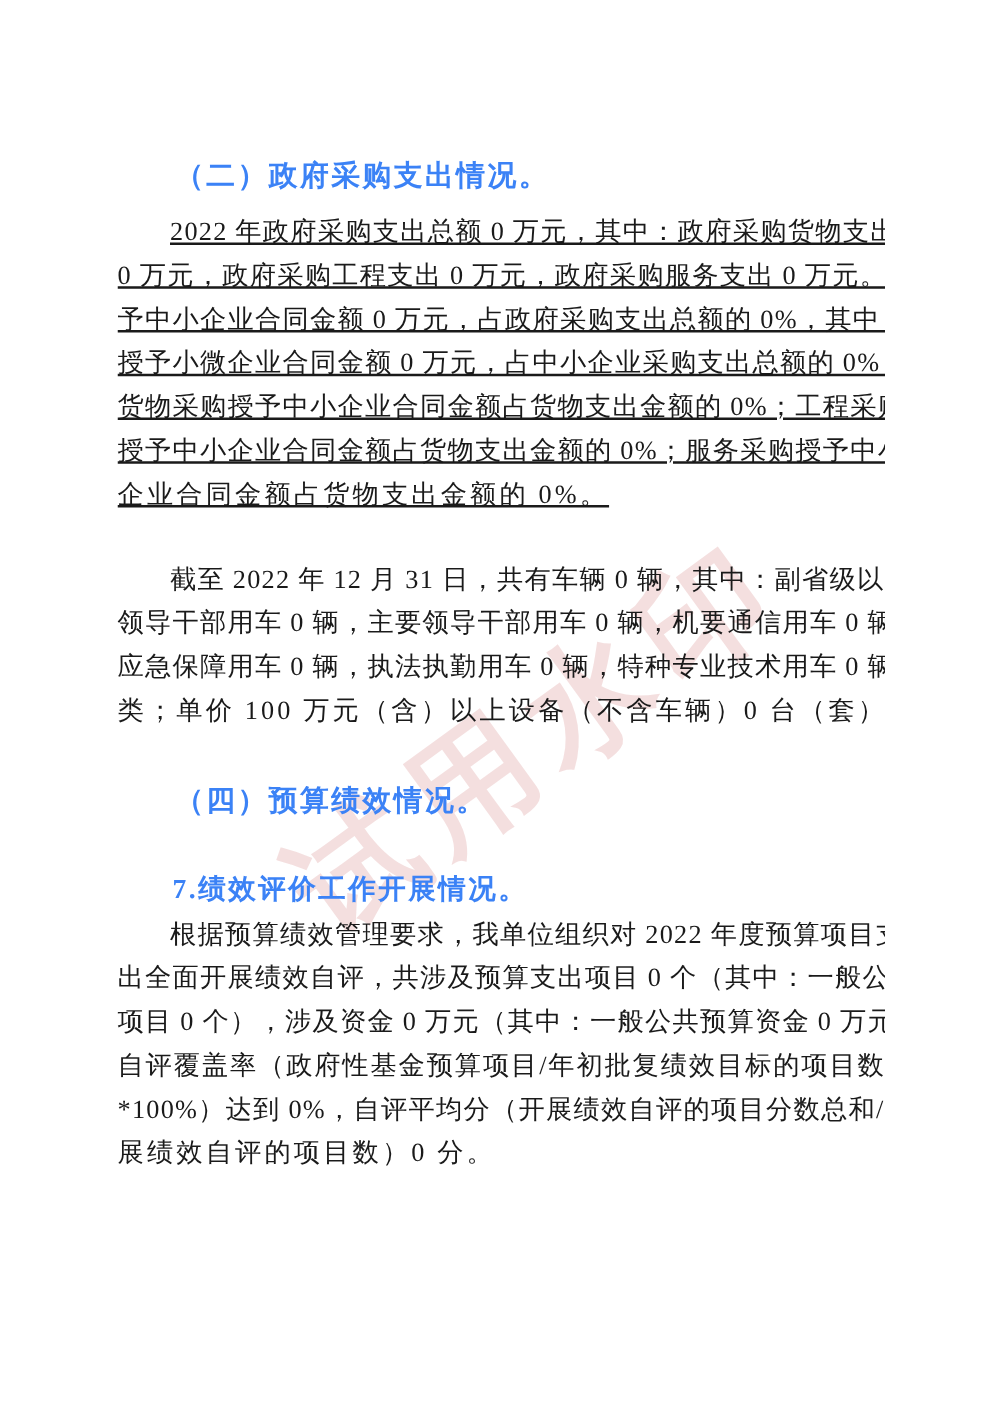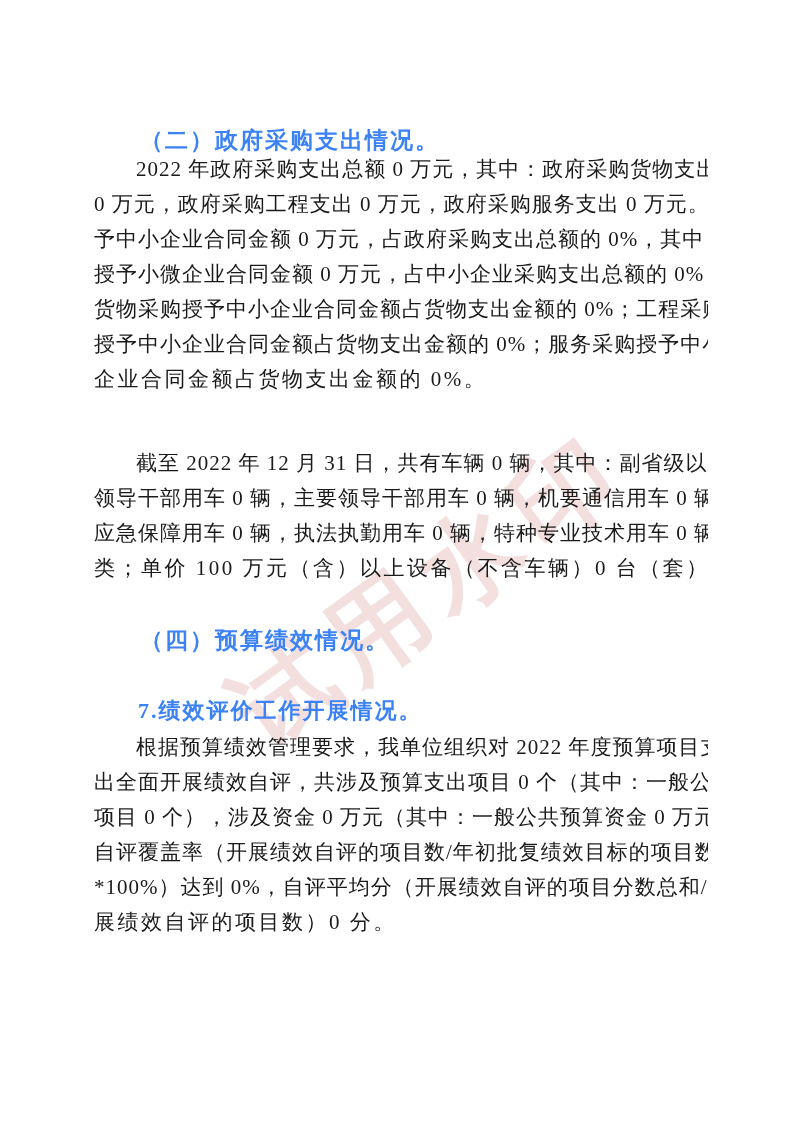--- a/index.html
+++ b/index.html
@@ -83,39 +83,39 @@
     z-index: 1;
   }
 </style>
 </head>
 <body>
 
 <div class="page">
   <div class="watermark" style="color: rgba(226, 172, 172, 0.38);">试用水印</div>
   <div class="doc">
       <div class="heading" style="top: 126px;">（二）政府采购支出情况。</div>
-      <div class="para" style="top: 152px;">
+      <div class="para" style="top: 168px; text-decoration: underline;">
         <div class="line first">2022 年政府采购支出总额 0 万元，其中：政府采购货物支出</div>
         <div class="line">0 万元，政府采购工程支出 0 万元，政府采购服务支出 0 万元。授</div>
         <div class="line">予中小企业合同金额 0 万元，占政府采购支出总额的 0%，其中：</div>
         <div class="line">授予小微企业合同金额 0 万元，占中小企业采购支出总额的 0%；</div>
         <div class="line">货物采购授予中小企业合同金额占货物支出金额的 0%；工程采购</div>
         <div class="line">授予中小企业合同金额占货物支出金额的 0%；服务采购授予中小</div>
         <div class="line last">企业合同金额占货物支出金额的 0%。</div>
       </div>
       <div class="para" style="top: 446px;">
         <div class="line first">截至 2022 年 12 月 31 日，共有车辆 0 辆，其中：副省级以上</div>
         <div class="line">领导干部用车 0 辆，主要领导干部用车 0 辆，机要通信用车 0 辆，</div>
         <div class="line">应急保障用车 0 辆，执法执勤用车 0 辆，特种专业技术用车 0 辆，</div>
         <div class="line last">类；单价 100 万元（含）以上设备（不含车辆）0 台（套）。</div>
       </div>
       <div class="heading" style="top: 626px;">（四）预算绩效情况。</div>
       <div class="heading sub" style="top: 696px;">7.绩效评价工作开展情况。</div>
       <div class="para" style="top: 730px;">
         <div class="line first">根据预算绩效管理要求，我单位组织对 2022 年度预算项目支</div>
         <div class="line">出全面开展绩效自评，共涉及预算支出项目 0 个（其中：一般公</div>
         <div class="line">项目 0 个），涉及资金 0 万元（其中：一般公共预算资金 0 万元，</div>
-        <div class="line">自评覆盖率（开展绩效自评的项目数/年初批复绩效目标的项目数</div>
+        <div class="line">自评覆盖率（政府性基金预算项目/年初批复绩效目标的项目数</div>
         <div class="line">*100%）达到 0%，自评平均分（开展绩效自评的项目分数总和/开</div>
         <div class="line last">展绩效自评的项目数）0 分。</div>
       </div>
     </div>
 </div>
 
 </body></html>

